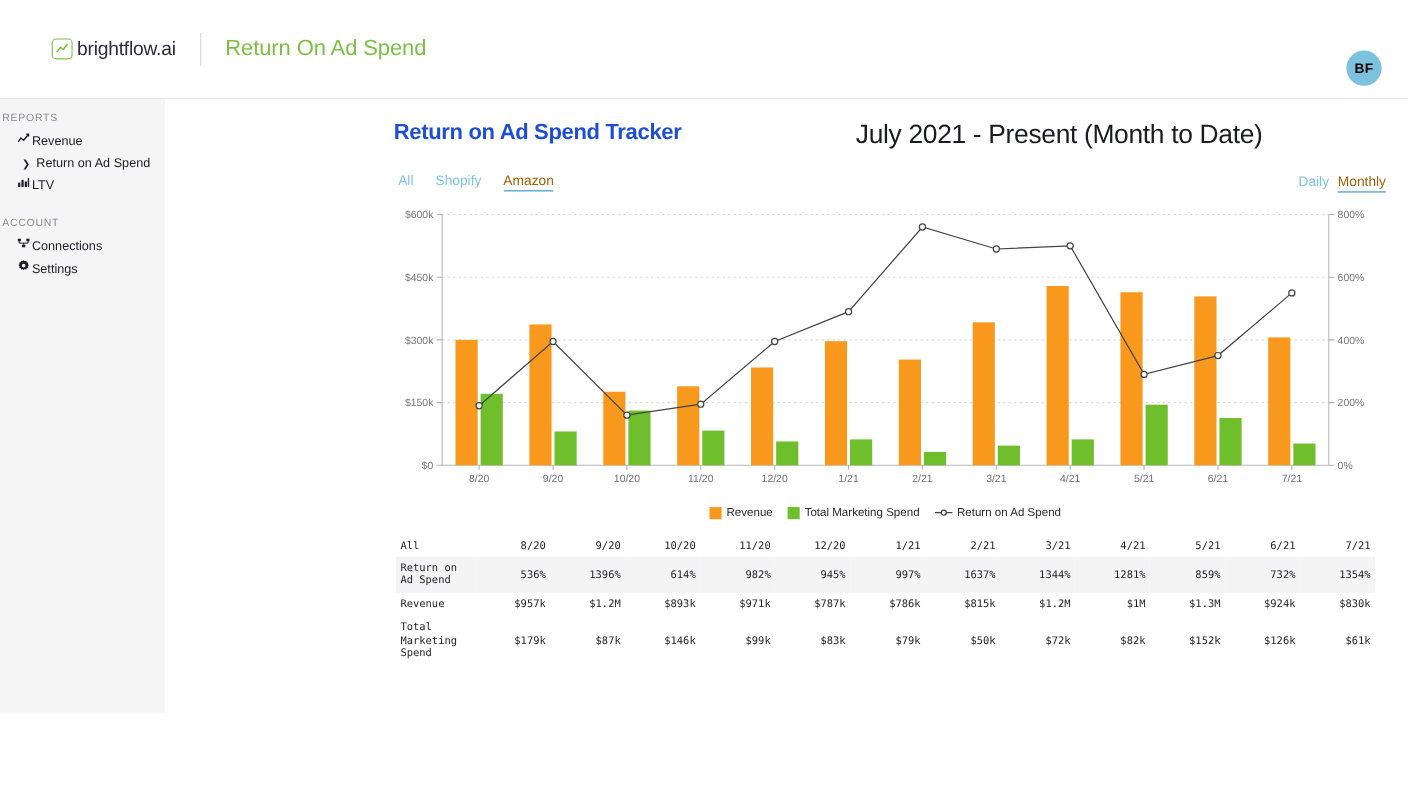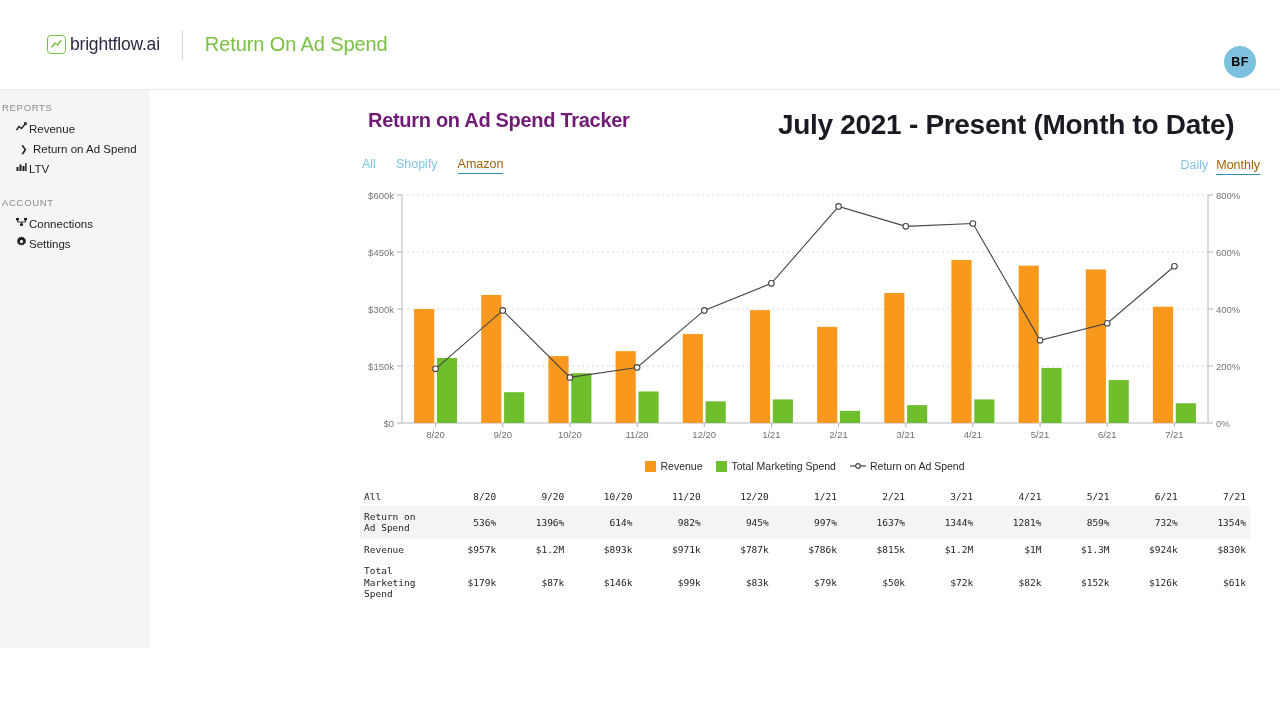--- a/index.html
+++ b/index.html
@@ -55,26 +55,26 @@
   .side-ico {
     font-size: 10px; color: #1d1d24; width: 13px; display: inline-block;
     text-align: left;
   }
   .side-chev { font-size: 9px; color: #1d1d24; width: 13px; }
 
   
   .main { position: absolute; left: 150px; top: 90px; width: 1130px; height: 630px; }
 
   .chart-title {
-    position: absolute; left: 218px; top: 19px;
-    font-size: 20px; font-weight: 700; color: #701a75; letter-spacing: -0.3px;
+    position: absolute; left: 208px; top: 19px;
+    font-size: 20px; font-weight: 700; color: #1d4ed8; letter-spacing: -0.3px;
   }
   .chart-range {
     position: absolute; left: 628px; top: 19px;
-    font-size: 28px; font-weight: 700; color: #1a1a22; letter-spacing: -0.3px;
+    font-size: 24px; font-weight: 400; color: #1a1a22; letter-spacing: -0.3px;
   }
 
   .seg-left { position: absolute; left: 212px; top: 67px; display: flex; gap: 20px; }
   .seg-right { position: absolute; right: 20px; top: 68px; display: flex; gap: 8px; }
   .seg {
     font-size: 12.5px; color: #7fc4e2; padding-bottom: 2px; line-height: 14px;
   }
   .seg.active {
     color: #a16207; border-bottom: 1.5px solid #2e91bf;
   }

